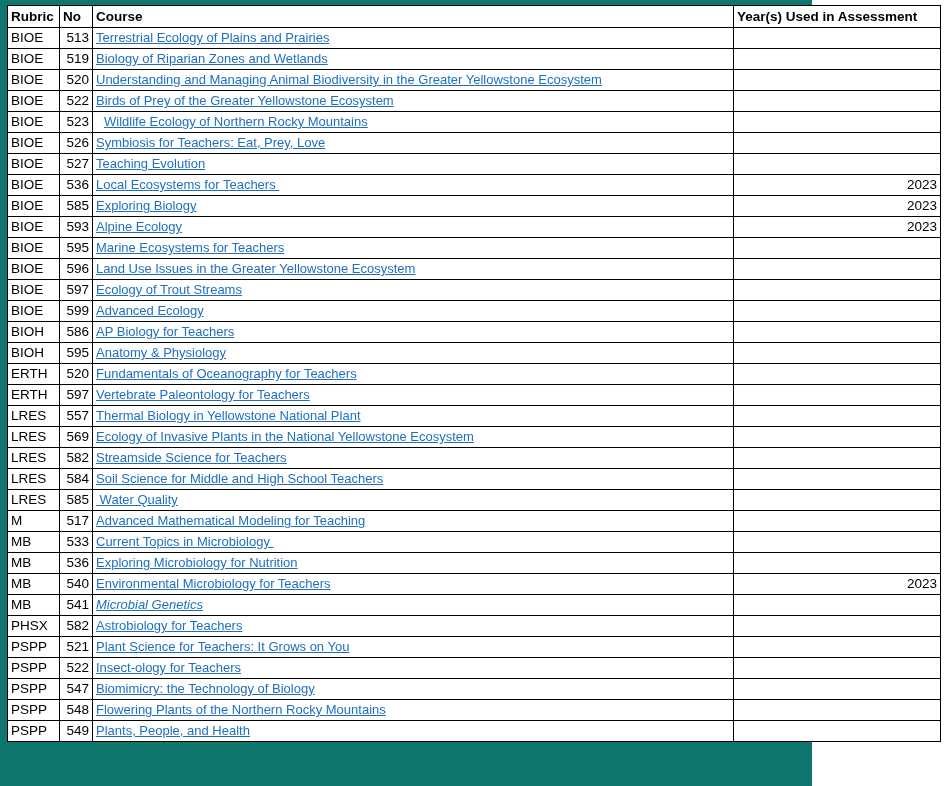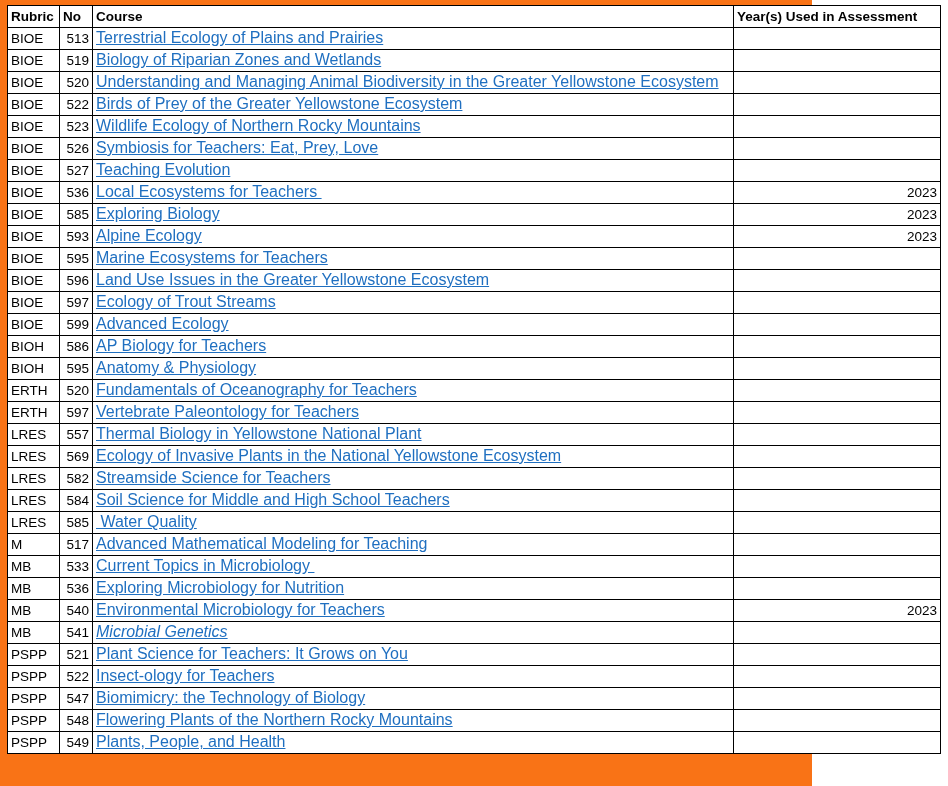--- a/index.html
+++ b/index.html
@@ -14,21 +14,21 @@
     overflow: hidden;
     font-family: "Liberation Sans", sans-serif;
     color: #000000;
     -webkit-font-smoothing: antialiased;
   }
 
   .page {
     position: relative;
     width: 812px;
     height: 786px;
-    background: #f97316;
+    background: #0f766e;
     box-sizing: border-box;
     padding: 5px 8px 0 7px;
   }
 
   table.course-table {
     border-collapse: collapse;
     table-layout: fixed;
     width: 933px;
     background: #ffffff;
   }
@@ -71,21 +71,21 @@
 
   td.cell-course {
     padding-left: 2px;
   }
 
   td.cell-course .course-link {
     color: #1F6FC0;
     text-decoration: underline;
     text-underline-offset: 1px;
     cursor: pointer;
-    font-size: 16px;
+    font-size: 13px;
     white-space: pre;
   }
 
   td.cell-course .course-link:empty {
     display: none;
   }
 
   td.cell-years {
     text-align: right;
     padding-right: 4px;
@@ -132,21 +132,21 @@
         </tr>
         <tr>
           <td class="cell-rubric">BIOE</td>
           <td class="cell-no">522</td>
           <td class="cell-course"><span class="course-link" style="color: rgb(31, 111, 192);">Birds of Prey of the Greater Yellowstone Ecosystem</span></td>
           <td class="cell-years"></td>
         </tr>
         <tr>
           <td class="cell-rubric">BIOE</td>
           <td class="cell-no">523</td>
-          <td class="cell-course"><span class="course-link" style="color: rgb(31, 111, 192);">Wildlife Ecology of Northern Rocky Mountains</span></td>
+          <td class="cell-course"><span class="course-link" style="color: rgb(31, 111, 192); margin-left: 8px;">Wildlife Ecology of Northern Rocky Mountains</span></td>
           <td class="cell-years"></td>
         </tr>
         <tr>
           <td class="cell-rubric">BIOE</td>
           <td class="cell-no">526</td>
           <td class="cell-course"><span class="course-link" style="color: rgb(31, 111, 192);">Symbiosis for Teachers: Eat, Prey, Love</span></td>
           <td class="cell-years"></td>
         </tr>
         <tr>
           <td class="cell-rubric">BIOE</td>
@@ -274,20 +274,26 @@
           <td class="cell-course"><span class="course-link" style="color: rgb(31, 111, 192);">Environmental Microbiology for Teachers</span></td>
           <td class="cell-years">2023</td>
         </tr>
         <tr>
           <td class="cell-rubric">MB</td>
           <td class="cell-no">541</td>
           <td class="cell-course"><span class="course-link" style="color: rgb(31, 111, 192); font-style: italic;">Microbial Genetics</span></td>
           <td class="cell-years"></td>
         </tr>
         <tr>
+          <td class="cell-rubric">PHSX</td>
+          <td class="cell-no">582</td>
+          <td class="cell-course"><span class="course-link" style="color: rgb(31, 111, 192);">Astrobiology for Teachers</span></td>
+          <td class="cell-years"></td>
+        </tr>
+        <tr>
           <td class="cell-rubric">PSPP</td>
           <td class="cell-no">521</td>
           <td class="cell-course"><span class="course-link" style="color: rgb(31, 111, 192);">Plant Science for Teachers: It Grows on You</span></td>
           <td class="cell-years"></td>
         </tr>
         <tr>
           <td class="cell-rubric">PSPP</td>
           <td class="cell-no">522</td>
           <td class="cell-course"><span class="course-link" style="color: rgb(31, 111, 192);">Insect-ology for Teachers</span></td>
           <td class="cell-years"></td>

